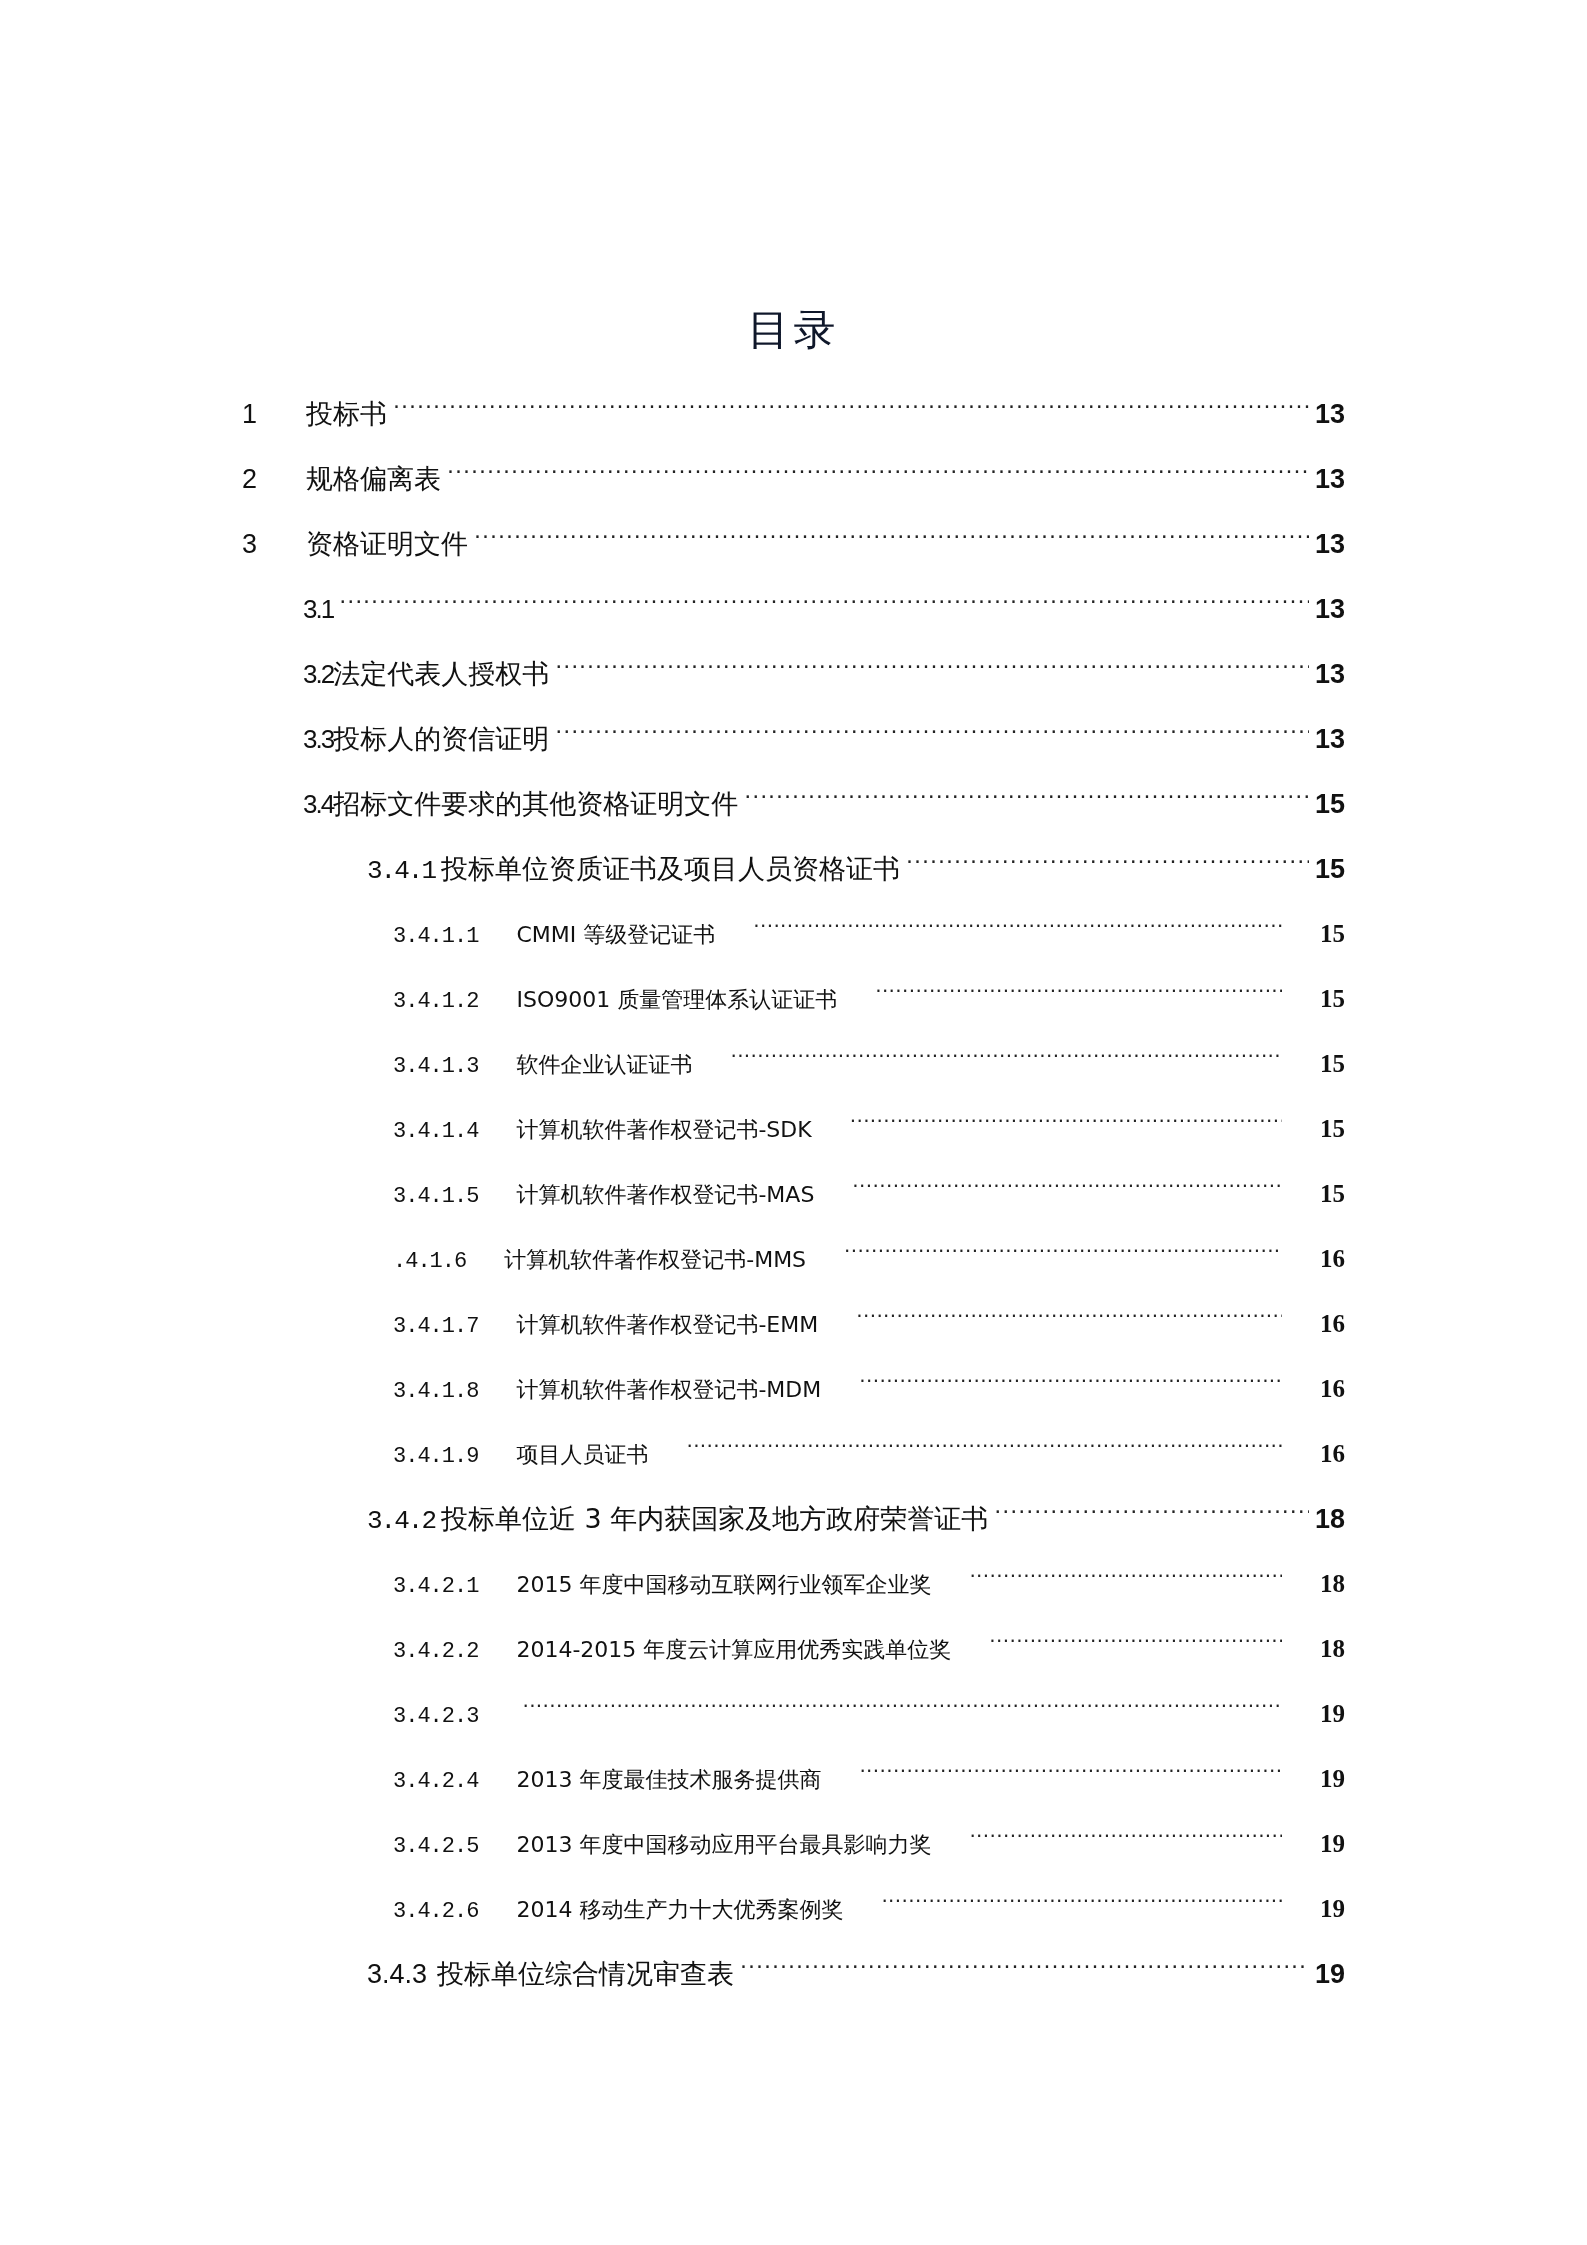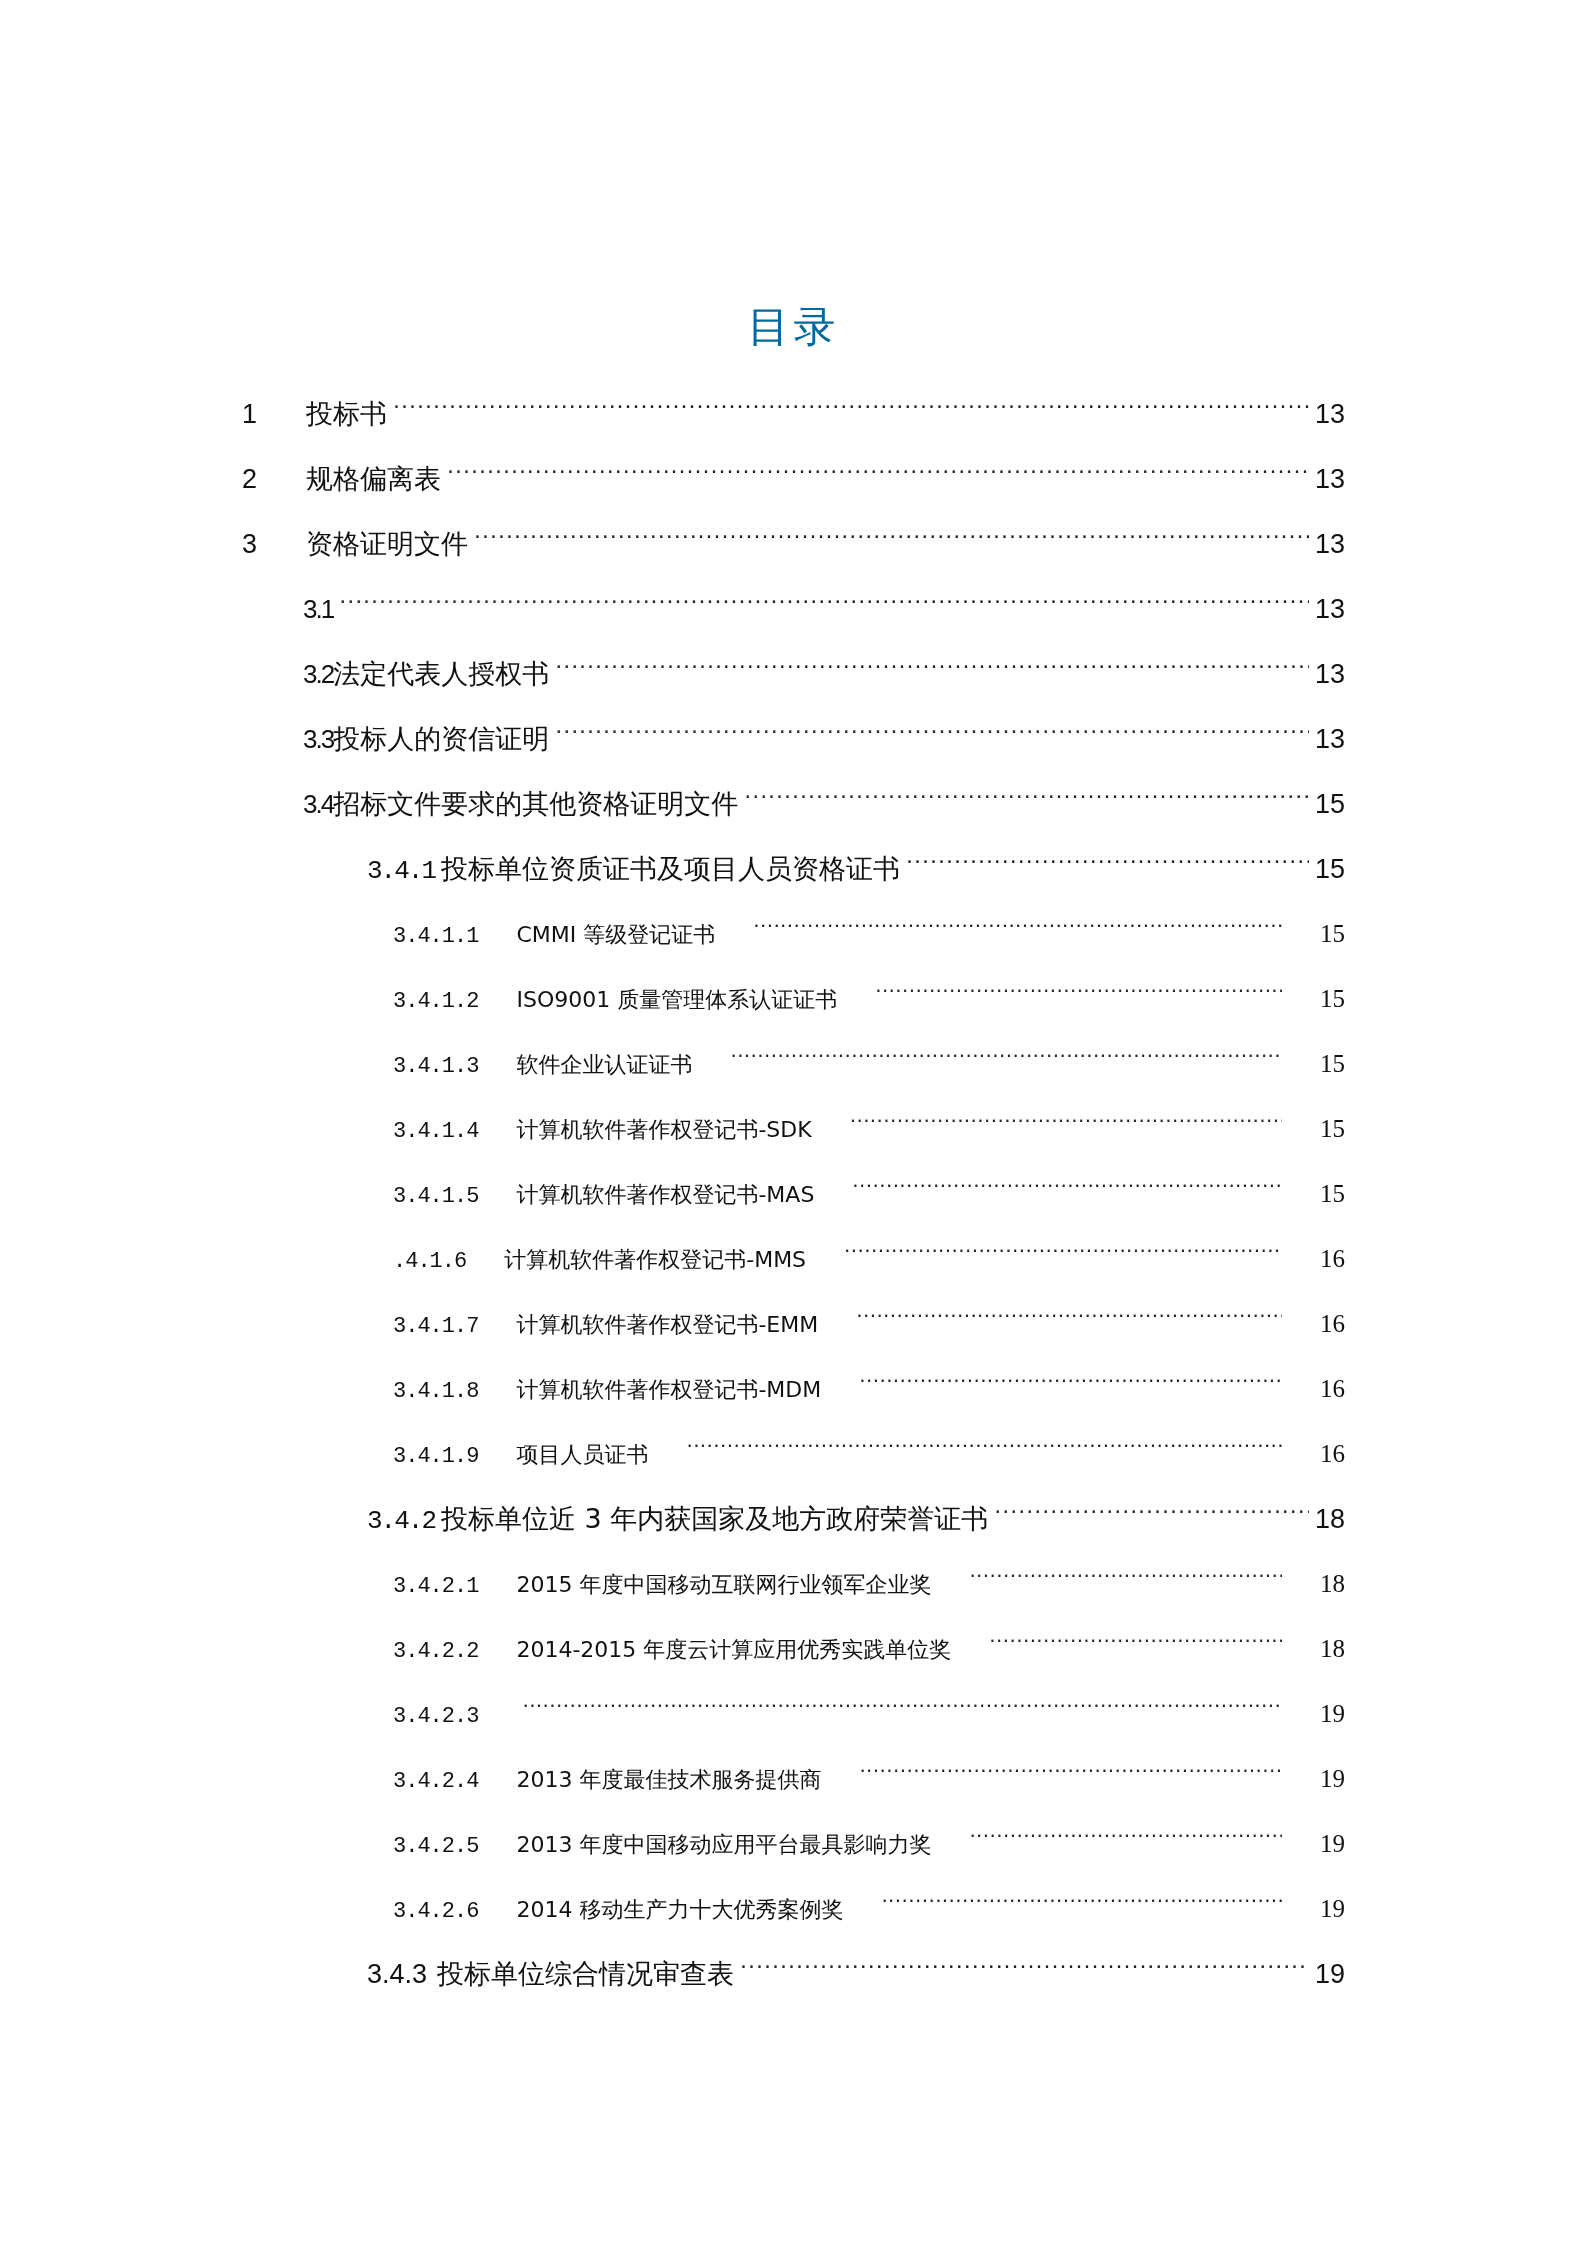--- a/index.html
+++ b/index.html
@@ -69,20 +69,21 @@
       position: absolute;
       left: 0;
       bottom: 0;
       white-space: nowrap;
       letter-spacing: -1px;
       color: #222;
     }
     .toc-row .page-num {
       flex: 0 0 auto;
       text-align: center;
+      font-weight: bold;
     }
 
     
     .lvl1 {
       left: 242px;
       width: 1103px;
       font-family: "DejaVu Sans", "Liberation Sans", sans-serif;
       font-size: 27px;
       line-height: 44px;
     }
@@ -166,21 +167,21 @@
     .lvl4 .leader::before { font-size: 20px; letter-spacing: -3px; }
     .lvl4 .label {
       font-size: 22px;
     }
   </style>
 </head>
 <body>
 
 <div class="page">
 
-  <div class="toc-title" style="color: #0369a1; font-family: Liberation Mono, monospace;">目录</div>
+  <div class="toc-title" style="color: #0f172a;">目录</div>
 
   <div class="toc-list">
 
     <a class="toc-row lvl1" style="top:392px">
       <span class="num">1</span>
       <span class="label">投标书</span>
       <span class="leader"></span>
       <span class="page-num">13</span>
     </a>
 

